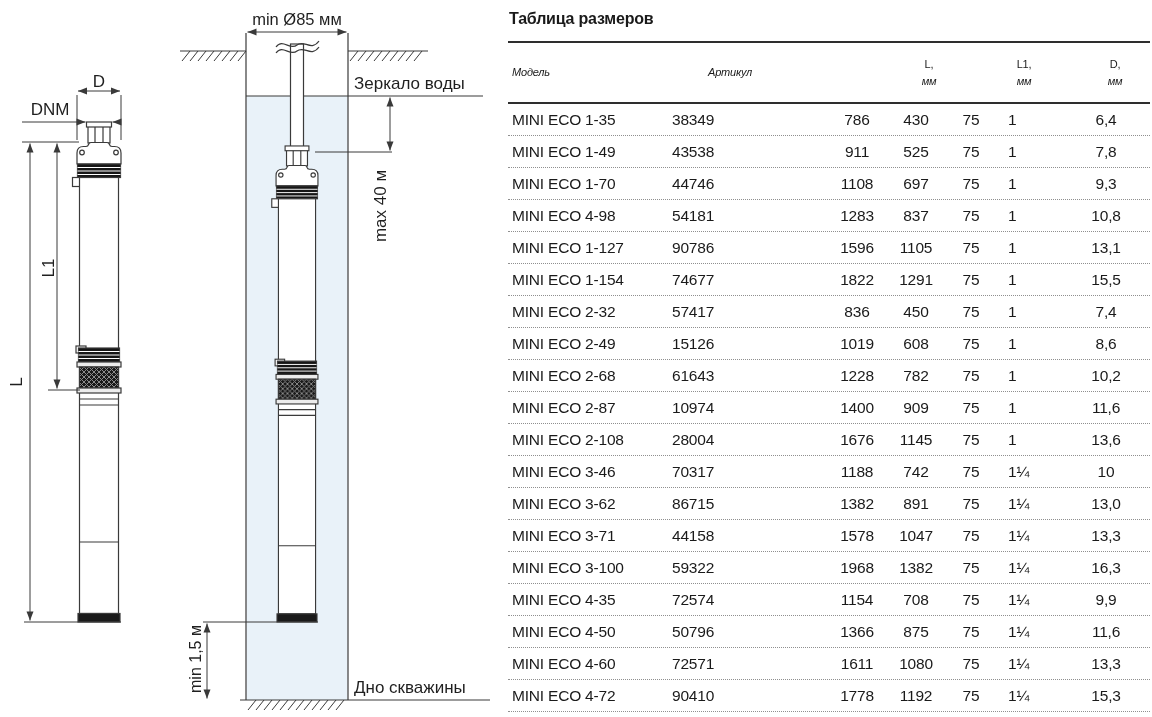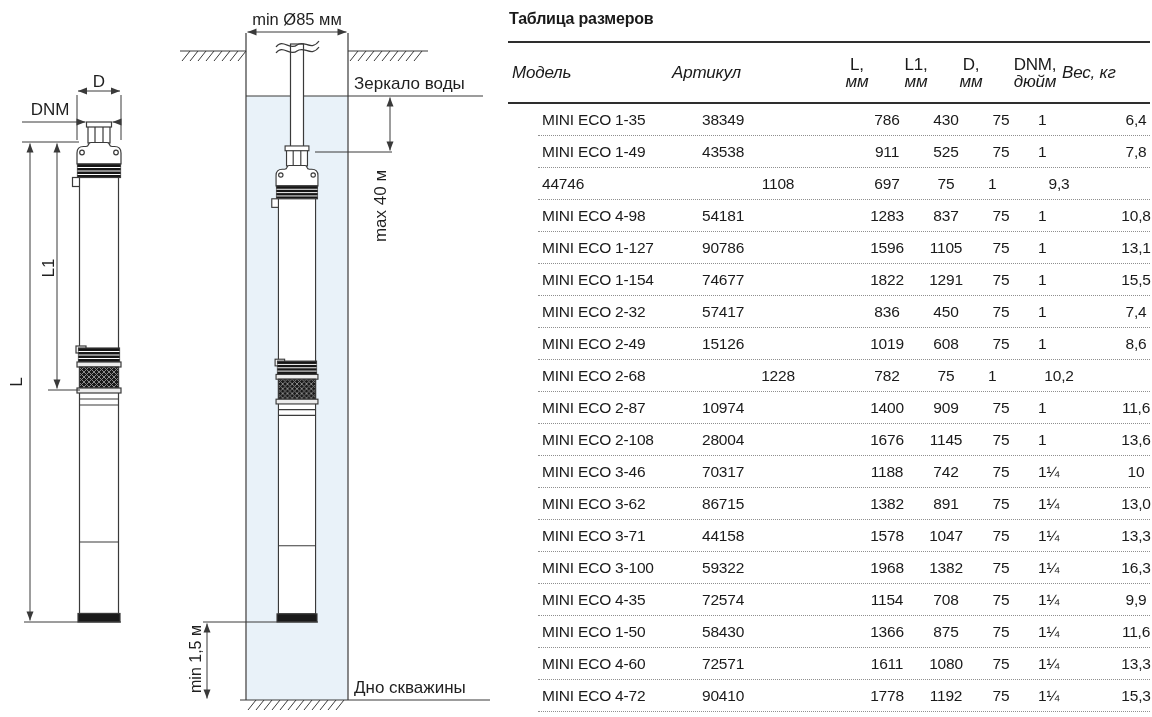--- a/index.html
+++ b/index.html
@@ -6,30 +6,30 @@
   .stage{position:relative;width:1152px;height:717px;background:#fff;overflow:hidden;
          font-family:"Liberation Sans",sans-serif;color:#1a1a1a;}
   .diagram-wrap{position:absolute;left:0;top:0;width:508px;height:717px;}
   svg text{font-family:"Liberation Sans",sans-serif;fill:#1f1f1f;}
 
   .table-wrap{position:absolute;left:508px;top:0;width:642px;}
   .tbl-title{font-size:16px;font-weight:700;margin:7px 0 0 1px;line-height:24px;letter-spacing:-0.2px;}
   .tbl{margin-top:10px;border-top:2px solid #2e2e2e;}
   .thead{display:grid;grid-template-columns:160px 160px 58px 60px 50px 66px 88px;
          height:59px;align-items:center;border-bottom:2px solid #2e2e2e;
-         font-size:17px;line-height:17px;}
+         font-size:11px;line-height:17px;gap:36px;}
   .hc{letter-spacing:-0.2px;}
   .hc .unit{display:block;font-style:italic;}
   .hc-model,.hc-article{font-style:italic;padding-left:4px;}
   .hc-num{text-align:center;}
   .hc-dnm{text-align:center;padding-left:12px;}
   .hc-weight{font-style:italic;text-align:left;}
   .tbody .tr{display:grid;grid-template-columns:160px 160px 58px 60px 50px 66px 88px;
          height:31px;line-height:31px;border-bottom:1px dotted #8f8f8f;
-         font-size:15.5px;letter-spacing:-0.2px;margin-left:30px;}
+         font-size:15.5px;letter-spacing:-0.2px;}
   .td.c-model,.td.c-article{text-align:left;padding-left:4px;white-space:nowrap;}
   .td.c-num{text-align:center;}
   .td.c-dnm{text-align:left;padding-left:12px;}
 </style>
 </head>
 <body>
 
 <div class="stage">
 
   <div class="diagram-wrap">
@@ -187,20 +187,21 @@
           <div class="tr">
             <div class="td c-model">MINI ECO 1-49</div>
             <div class="td c-article">43538</div>
             <div class="td c-num">911</div>
             <div class="td c-num">525</div>
             <div class="td c-num">75</div>
             <div class="td c-dnm">1</div>
             <div class="td c-num">7,8</div>
           </div>
           <div class="tr">
+            <div class="td c-model">MINI ECO 1-70</div>
             <div class="td c-article">44746</div>
             <div class="td c-num">1108</div>
             <div class="td c-num">697</div>
             <div class="td c-num">75</div>
             <div class="td c-dnm">1</div>
             <div class="td c-num">9,3</div>
           </div>
           <div class="tr">
             <div class="td c-model">MINI ECO 4-98</div>
             <div class="td c-article">54181</div>
@@ -241,20 +242,21 @@
             <div class="td c-model">MINI ECO 2-49</div>
             <div class="td c-article">15126</div>
             <div class="td c-num">1019</div>
             <div class="td c-num">608</div>
             <div class="td c-num">75</div>
             <div class="td c-dnm">1</div>
             <div class="td c-num">8,6</div>
           </div>
           <div class="tr">
             <div class="td c-model">MINI ECO 2-68</div>
+            <div class="td c-article">61643</div>
             <div class="td c-num">1228</div>
             <div class="td c-num">782</div>
             <div class="td c-num">75</div>
             <div class="td c-dnm">1</div>
             <div class="td c-num">10,2</div>
           </div>
           <div class="tr">
             <div class="td c-model">MINI ECO 2-87</div>
             <div class="td c-article">10974</div>
             <div class="td c-num">1400</div>
@@ -311,22 +313,22 @@
           <div class="tr">
             <div class="td c-model">MINI ECO 4-35</div>
             <div class="td c-article">72574</div>
             <div class="td c-num">1154</div>
             <div class="td c-num">708</div>
             <div class="td c-num">75</div>
             <div class="td c-dnm">1¼</div>
             <div class="td c-num">9,9</div>
           </div>
           <div class="tr">
-            <div class="td c-model">MINI ECO 1-50</div>
-            <div class="td c-article">58430</div>
+            <div class="td c-model">MINI ECO 4-50</div>
+            <div class="td c-article">50796</div>
             <div class="td c-num">1366</div>
             <div class="td c-num">875</div>
             <div class="td c-num">75</div>
             <div class="td c-dnm">1¼</div>
             <div class="td c-num">11,6</div>
           </div>
           <div class="tr">
             <div class="td c-model">MINI ECO 4-60</div>
             <div class="td c-article">72571</div>
             <div class="td c-num">1611</div>

